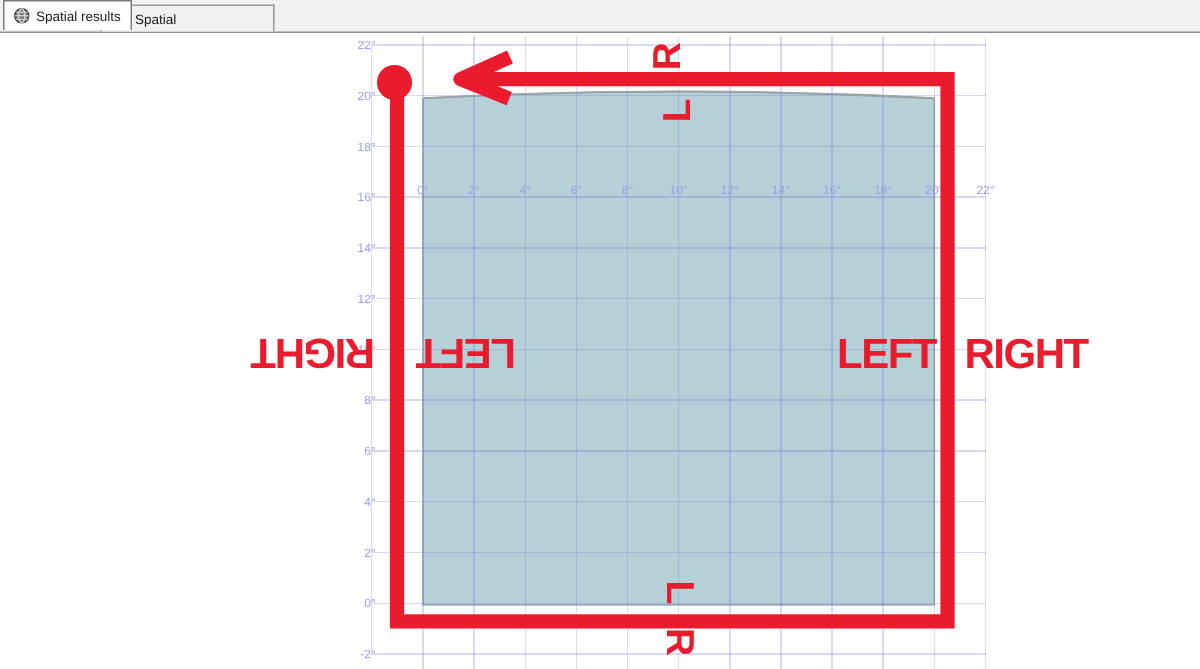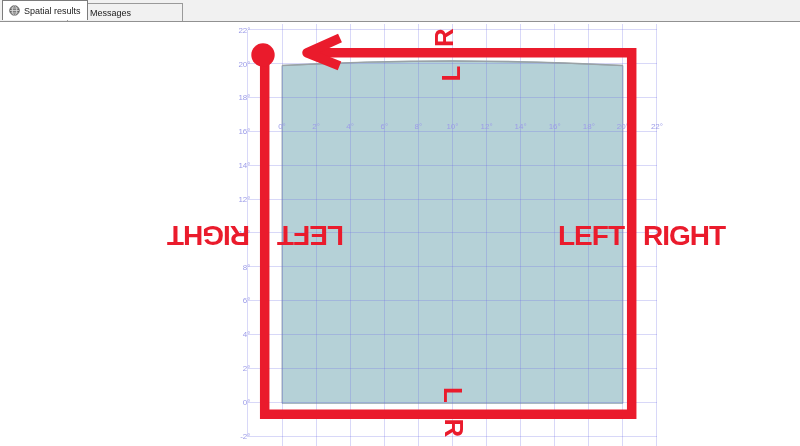--- a/index.html
+++ b/index.html
@@ -125,16 +125,16 @@
       <span class="lbl">Spatial results</span>
     </div>
     <div class="tab" id="tab-messages">
       <svg class="ticon" width="12" height="11" viewBox="0 0 12 11">
         <rect x="1" y="1.5" width="8" height="8" fill="#fdfdfd" stroke="#8a8a8a" stroke-width="0.9"></rect>
         <line x1="2.2" y1="3.8" x2="7.8" y2="3.8" stroke="#b0b0b0" stroke-width="0.7"></line>
         <line x1="2.2" y1="5.8" x2="7.8" y2="5.8" stroke="#b0b0b0" stroke-width="0.7"></line>
         <rect x="6.6" y="3.2" width="4.2" height="6.2" fill="#9b4a3a" stroke="#5f2d22" stroke-width="0.6"></rect>
         <rect x="7.4" y="4.1" width="2.6" height="1.2" fill="#d8d8e8"></rect>
       </svg>
-      <span class="lbl">Messages</span>
+      <span class="lbl">Spatial</span>
     </div>
   </div>
 </div>
 
 </body></html>

